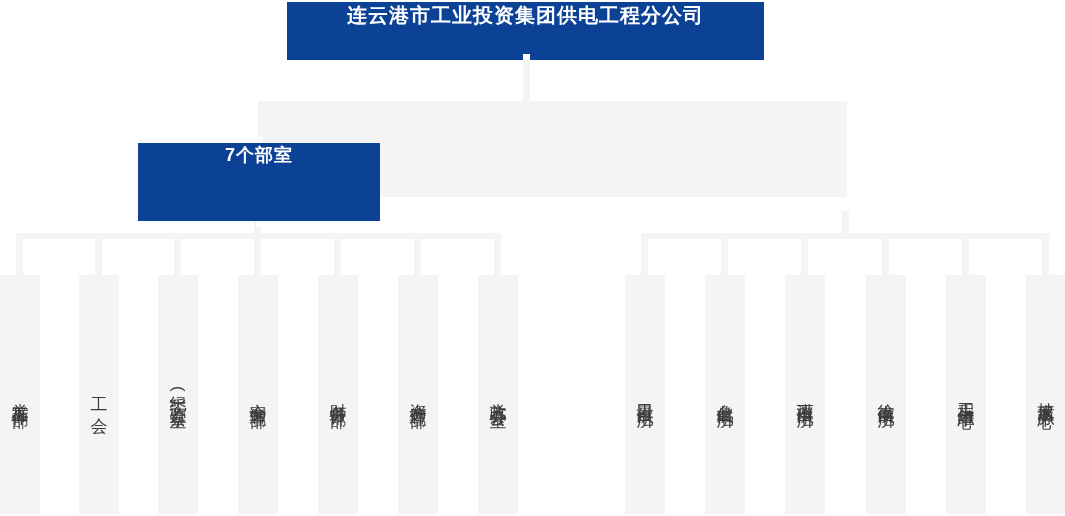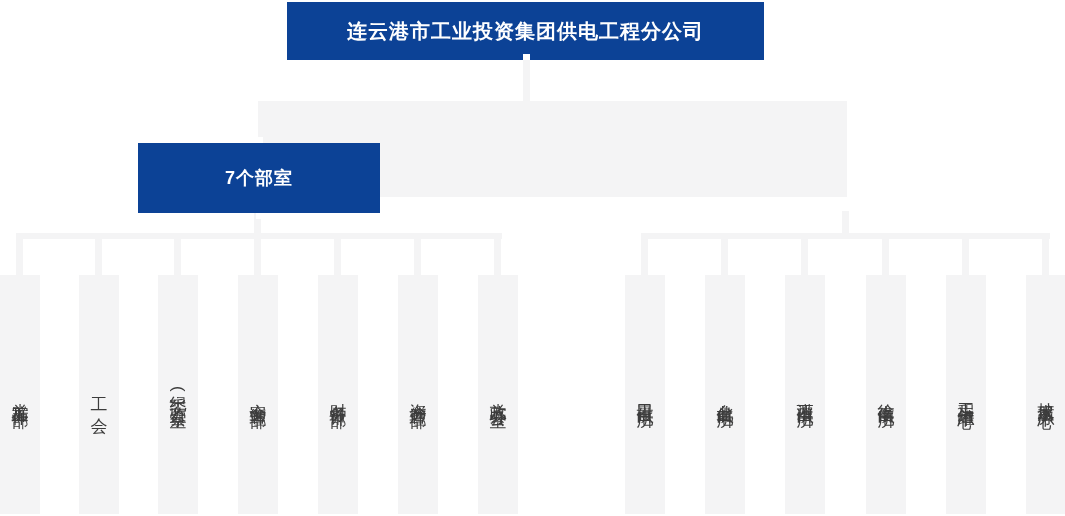--- a/index.html
+++ b/index.html
@@ -8,25 +8,25 @@
     background:#ffffff;
     font-family:"Liberation Sans","DejaVu Sans",sans-serif;
   }
   .abs{position:absolute;}
   
   .cline{position:absolute;background:#F4F4F5;}
   .band{position:absolute;background:#F4F4F5;}
   
   .bluebox{
     position:absolute;background:#0C4296;color:#ffffff;
-    display:flex;align-items:center;justify-content:center;
+    display:flex;justify-content:center;
     font-weight:bold;z-index:2;
   }
   .root-box{left:287px;top:2px;width:477px;height:58px;font-size:20px;letter-spacing:1px;}
-  .branch-box{height:70px;width:242px;top:143px;font-size:18px;letter-spacing:1px;}
+  .branch-box{height:78px;width:242px;top:143px;font-size:18px;letter-spacing:1px;}
   .branch-left{left:138px;}
   .branch-right{left:725px;}
   
   .root-box::after{
     content:"";position:absolute;left:50%;margin-left:-3px;bottom:0;
     width:7px;height:6px;background:#ffffff;
   }
   .branch-box::before{
     content:"";position:absolute;left:50%;margin-left:-3px;top:-6px;
     width:7px;height:6px;background:#ffffff;

